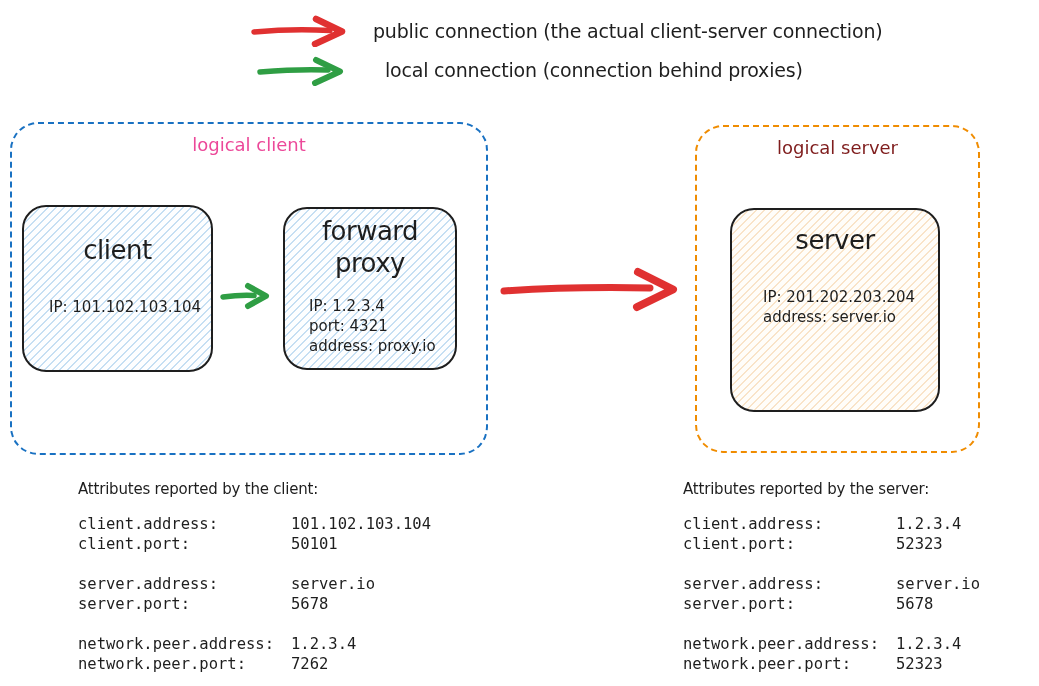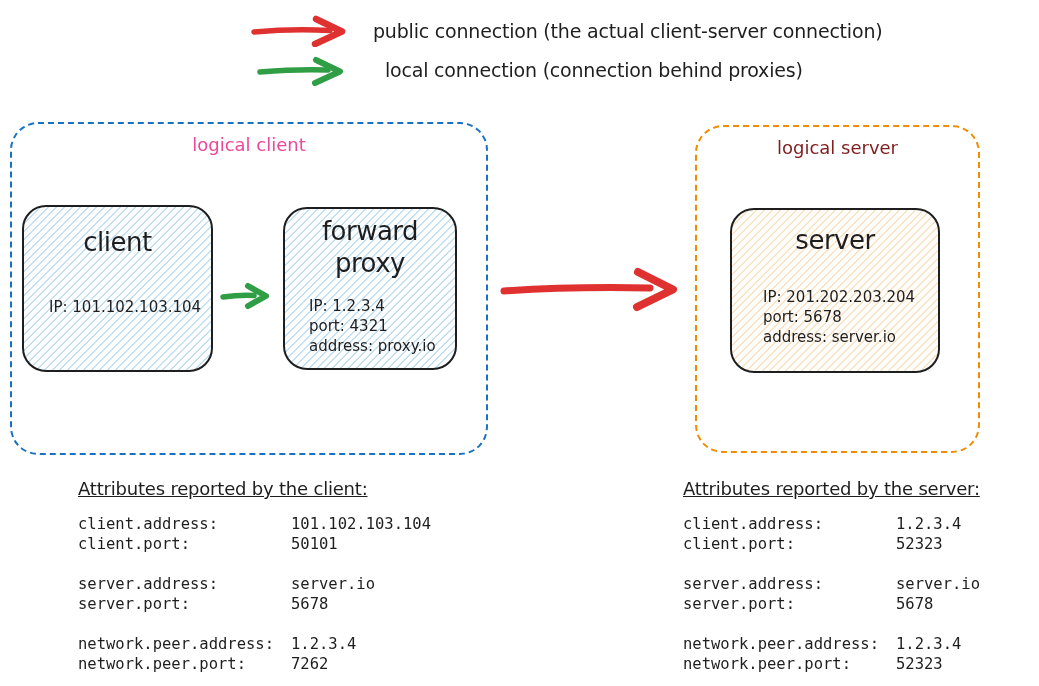--- a/index.html
+++ b/index.html
@@ -39,40 +39,40 @@
     background:
       repeating-linear-gradient(135deg,
         rgba(243,202,152,0.5) 0px, rgba(243,202,152,0.5) 1.4px,
         rgba(255,255,255,0) 1.4px, rgba(255,255,255,0) 5.6px),
       #fffdf9;
   }
   .node-title { text-align:center; font-size:26px; letter-spacing:-0.5px; line-height:1.22; }
   .node-lines { position:absolute; font-size:15px; line-height:20px; white-space:nowrap; }
 
   #client-node { left:22px;  top:205px; width:191px; height:167px; }
-  #client-node .node-title { margin-top:20px; }
+  #client-node .node-title { margin-top:28px; }
   #client-node .node-lines { left:25px; top:90px; }
 
   #proxy-node  { left:283px; top:207px; width:174px; height:163px; }
   #proxy-node .node-title { margin-top:7px; }
   #proxy-node .node-lines { left:24px; top:87px; }
 
-  #server-node { left:730px; top:208px; width:210px; height:165px; }
+  #server-node { left:730px; top:208px; width:210px; height:204px; }
   #server-node .node-title { margin-top:15px; }
   #server-node .node-lines { left:31px; top:77px; }
 
   .conn-arrow { position:absolute; }
   #local-conn-arrow  { left:220px; top:281px; }
   #public-conn-arrow { left:498px; top:265px; }
 
   
   .attr-section { position:absolute; }
   #client-attrs { left:78px;  top:476px; width:430px; }
   #server-attrs { left:683px; top:476px; width:356px; }
-  .attr-heading { font-size:18px; letter-spacing:-0.2px; line-height:26px; white-space:nowrap;text-decoration:underline; }
+  .attr-heading { font-size:15px; letter-spacing:-0.2px; line-height:26px; white-space:nowrap; }
   .attr-groups { margin-top:13px; font-family:"DejaVu Sans Mono", monospace; font-size:15.5px; line-height:19.5px; }
   .attr-group { margin-bottom:21px; }
   .attr-row { display:grid; grid-template-columns:213px 1fr; white-space:nowrap; }
 </style>
 </head>
 <body>
 
 <div class="canvas">
 
   <svg id="legend-public-arrow" class="legend-arrow" width="105" height="32" viewBox="0 0 105 32">
@@ -118,21 +118,20 @@
   </svg>
 
   <div id="logical-server-frame" class="frame">
     <div class="frame-label">logical server</div>
   </div>
 
   <div id="server-node" class="node node-orange">
     <div class="node-title">server</div>
     <div class="node-lines">
       <div>IP: 201.202.203.204</div>
-      <div>port: 5678</div>
       <div>address: server.io</div>
     </div>
   </div>
 
   <div id="client-attrs" class="attr-section">
     <div class="attr-heading">Attributes reported by the client:</div>
     <div class="attr-groups">
       <div class="attr-group">
         <div class="attr-row">
           <span>client.address:</span>

